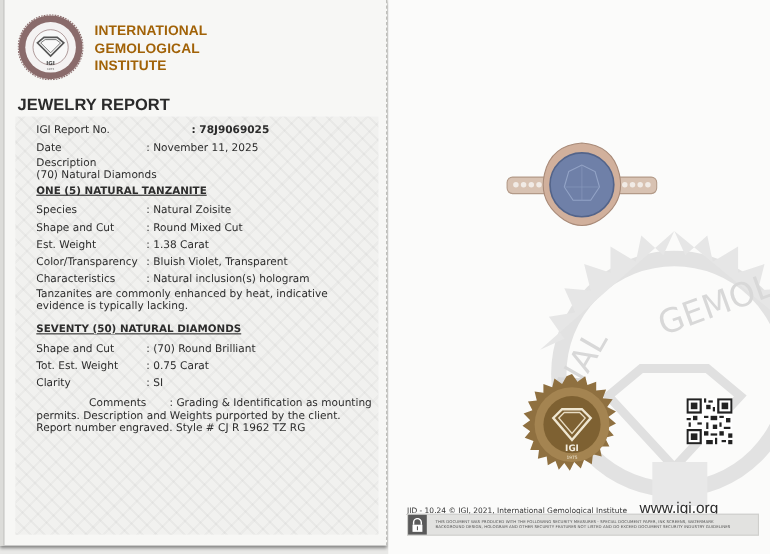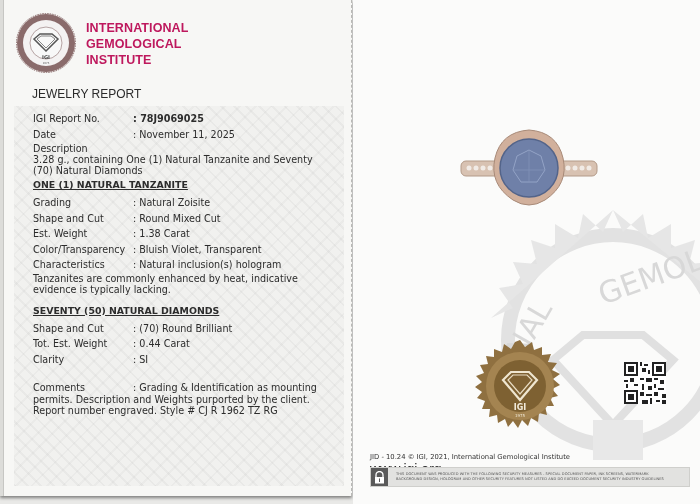--- a/index.html
+++ b/index.html
@@ -12,44 +12,44 @@
     background: #f7f7f5;
     border-right: 1px dashed #b9b9b6;
     box-shadow: 0 2px 3px rgba(0,0,0,0.45);
   }
   .left-edge { position: absolute; left: 0; top: 0; width: 4px; height: 496px; background: #dcdcd9; border-right: 1px solid #c6c6c3; }
 
   .logo { position: absolute; left: 16px; top: 13px; width: 60px; height: 60px; }
   .institute-name {
     position: absolute; left: 86px; top: 20px;
     font-family: "Liberation Sans", sans-serif; font-weight: bold;
-    font-size: 12.5px; line-height: 16px; color: #be185d; letter-spacing: 0.1px;
+    font-size: 12.5px; line-height: 16px; color: #a16207; letter-spacing: 0.1px;
   }
   .report-type {
-    position: absolute; left: 32px; top: 87px;
-    font-family: "Liberation Sans", sans-serif; font-weight: normal;
-    font-size: 12px; color: #2b2b2b;
+    position: absolute; left: 16px; top: 87px;
+    font-family: "Liberation Sans", sans-serif; font-weight: bold;
+    font-size: 15px; color: #2b2b2b;
   }
 
   .pattern-area {
     position: absolute; left: 14px; top: 106px; width: 330px; height: 380px;
     background-color: #f1f1ef;
     background-image:
       repeating-linear-gradient(45deg, rgba(160,160,160,0.10) 0 2px, transparent 2px 9px),
       repeating-linear-gradient(-45deg, rgba(160,160,160,0.08) 0 2px, transparent 2px 11px);
   }
 
   .report-body {
     position: absolute; left: 33px; top: 111px; width: 305px;
     font-family: "DejaVu Sans", sans-serif; font-size: 9.6px; color: #2c2c2c;
   }
   .row { display: flex; height: 15.5px; align-items: center; white-space: nowrap; }
   .row .lbl { width: 100px; }
   .row .val { flex: 1; }
-  .row .val.bold { font-weight: bold; }
+  .row .val.bold { font-weight: bold; margin-left: 41px; }
   .para { line-height: 11px; font-size: 9.6px; }
   .section-title {
     font-weight: bold; text-decoration: underline; font-size: 9.4px;
     margin: 3px 0 3px 0; height: 13px;
   }
   .gap { height: 7px; }
 
   
   .right-page {
     position: absolute; left: 353px; top: 0; width: 347px; height: 504px;
@@ -59,21 +59,20 @@
 
   .ring { position: absolute; left: 106px; top: 128px; width: 140px; height: 82px; }
 
   .seal { position: absolute; left: 120px; top: 340px; width: 94px; height: 94px; }
   .qr { position: absolute; left: 271px; top: 362px; width: 42px; height: 42px; }
 
   .footer-line {
     position: absolute; left: 17px; top: 453px; width: 283px;
     display: flex; justify-content: space-between; align-items: baseline;
     font-family: "DejaVu Sans", sans-serif;
-    flex-direction: column;
   }
   .footer-code { font-size: 6.8px; color: #333; }
   .footer-url { font-family: "Liberation Sans", sans-serif; font-weight: normal; font-size: 14px; color: #2b2b2b; }
 
   .security-bar {
     position: absolute; left: 17px; top: 467px; width: 320px; height: 20px;
     background: #e2e2e0; border: 1px solid #cfcfcc;
     display: flex; align-items: center;
   }
   .lock-box {
@@ -119,26 +118,25 @@
       <span class="lbl">IGI Report No.</span>
       <span class="val bold">: 78J9069025</span>
     </div>
     <div class="row">
       <span class="lbl">Date</span>
       <span class="val">: November 11, 2025</span>
     </div>
     <div class="row" style="height:12px;">
       <span class="lbl">Description</span>
     </div>
-    <div class="para">3.28 g., containing One (1) Natural Tanzanite and Seventy</div>
     <div class="para">(70) Natural Diamonds</div>
 
-    <div class="section-title">ONE (1) NATURAL TANZANITE</div>
-    <div class="row">
-      <span class="lbl">Grading</span>
+    <div class="section-title">ONE (5) NATURAL TANZANITE</div>
+    <div class="row">
+      <span class="lbl">Species</span>
       <span class="val">: Natural Zoisite</span>
     </div>
     <div class="row">
       <span class="lbl">Shape and Cut</span>
       <span class="val">: Round Mixed Cut</span>
     </div>
     <div class="row">
       <span class="lbl">Est. Weight</span>
       <span class="val">: 1.38 Carat</span>
     </div>
@@ -154,28 +152,28 @@
     <div class="para">evidence is typically lacking.</div>
 
     <div class="gap"></div>
     <div class="section-title">SEVENTY (50) NATURAL DIAMONDS</div>
     <div class="row">
       <span class="lbl">Shape and Cut</span>
       <span class="val">: (70) Round Brilliant</span>
     </div>
     <div class="row">
       <span class="lbl">Tot. Est. Weight</span>
-      <span class="val">: 0.44 Carat</span>
+      <span class="val">: 0.75 Carat</span>
     </div>
     <div class="row">
       <span class="lbl">Clarity</span>
       <span class="val">: SI</span>
     </div>
 
-    <div class="row" style="height:14px; margin-top:13px;">
+    <div class="row" style="height:14px; margin-top:3px;text-align:right;">
       <span class="lbl">Comments</span>
       <span class="val">: Grading &amp; Identification as mounting</span>
     </div>
     <div class="para">permits. Description and Weights purported by the client.</div>
     <div class="para">Report number engraved. Style # CJ R 1962 TZ RG</div>
   </div>
 </div>
 
 <div class="right-page">
 

